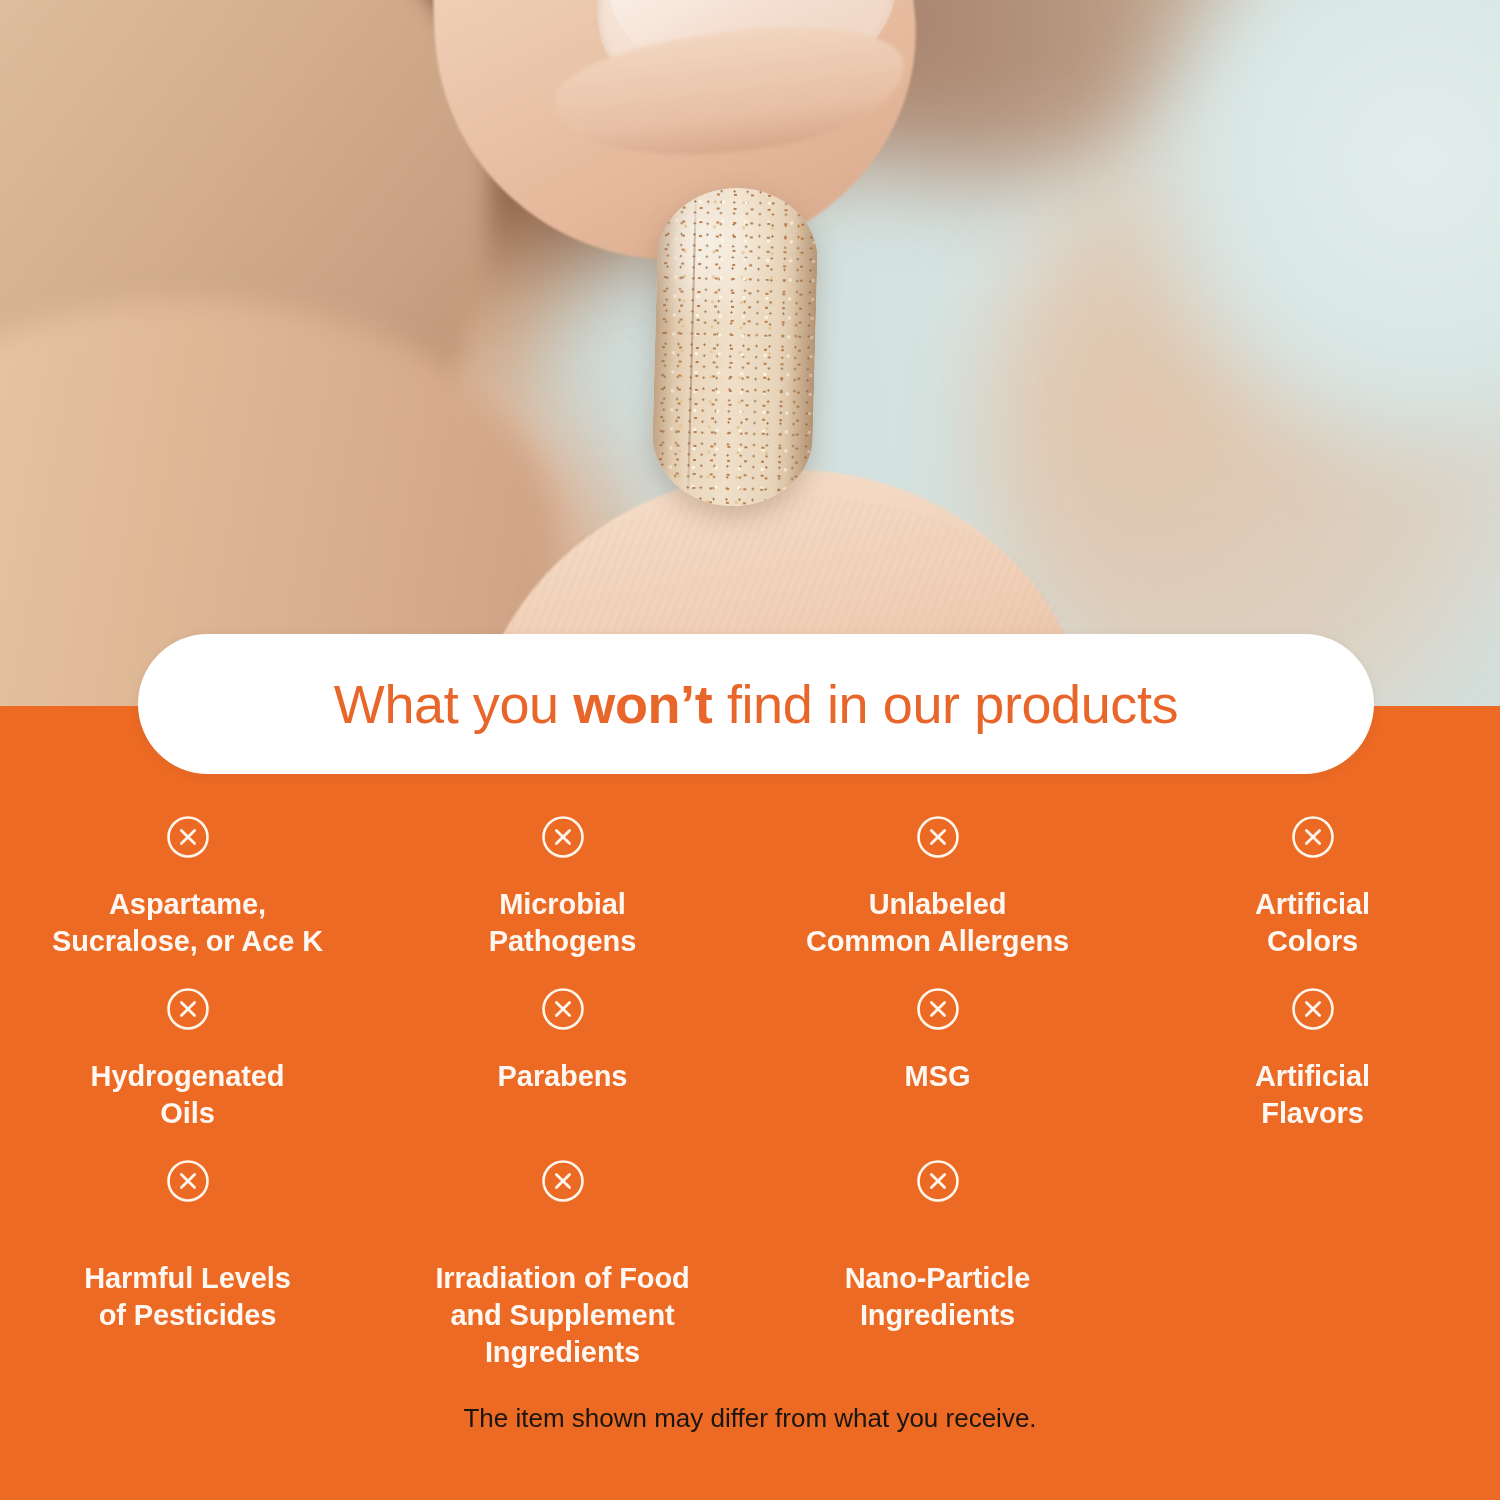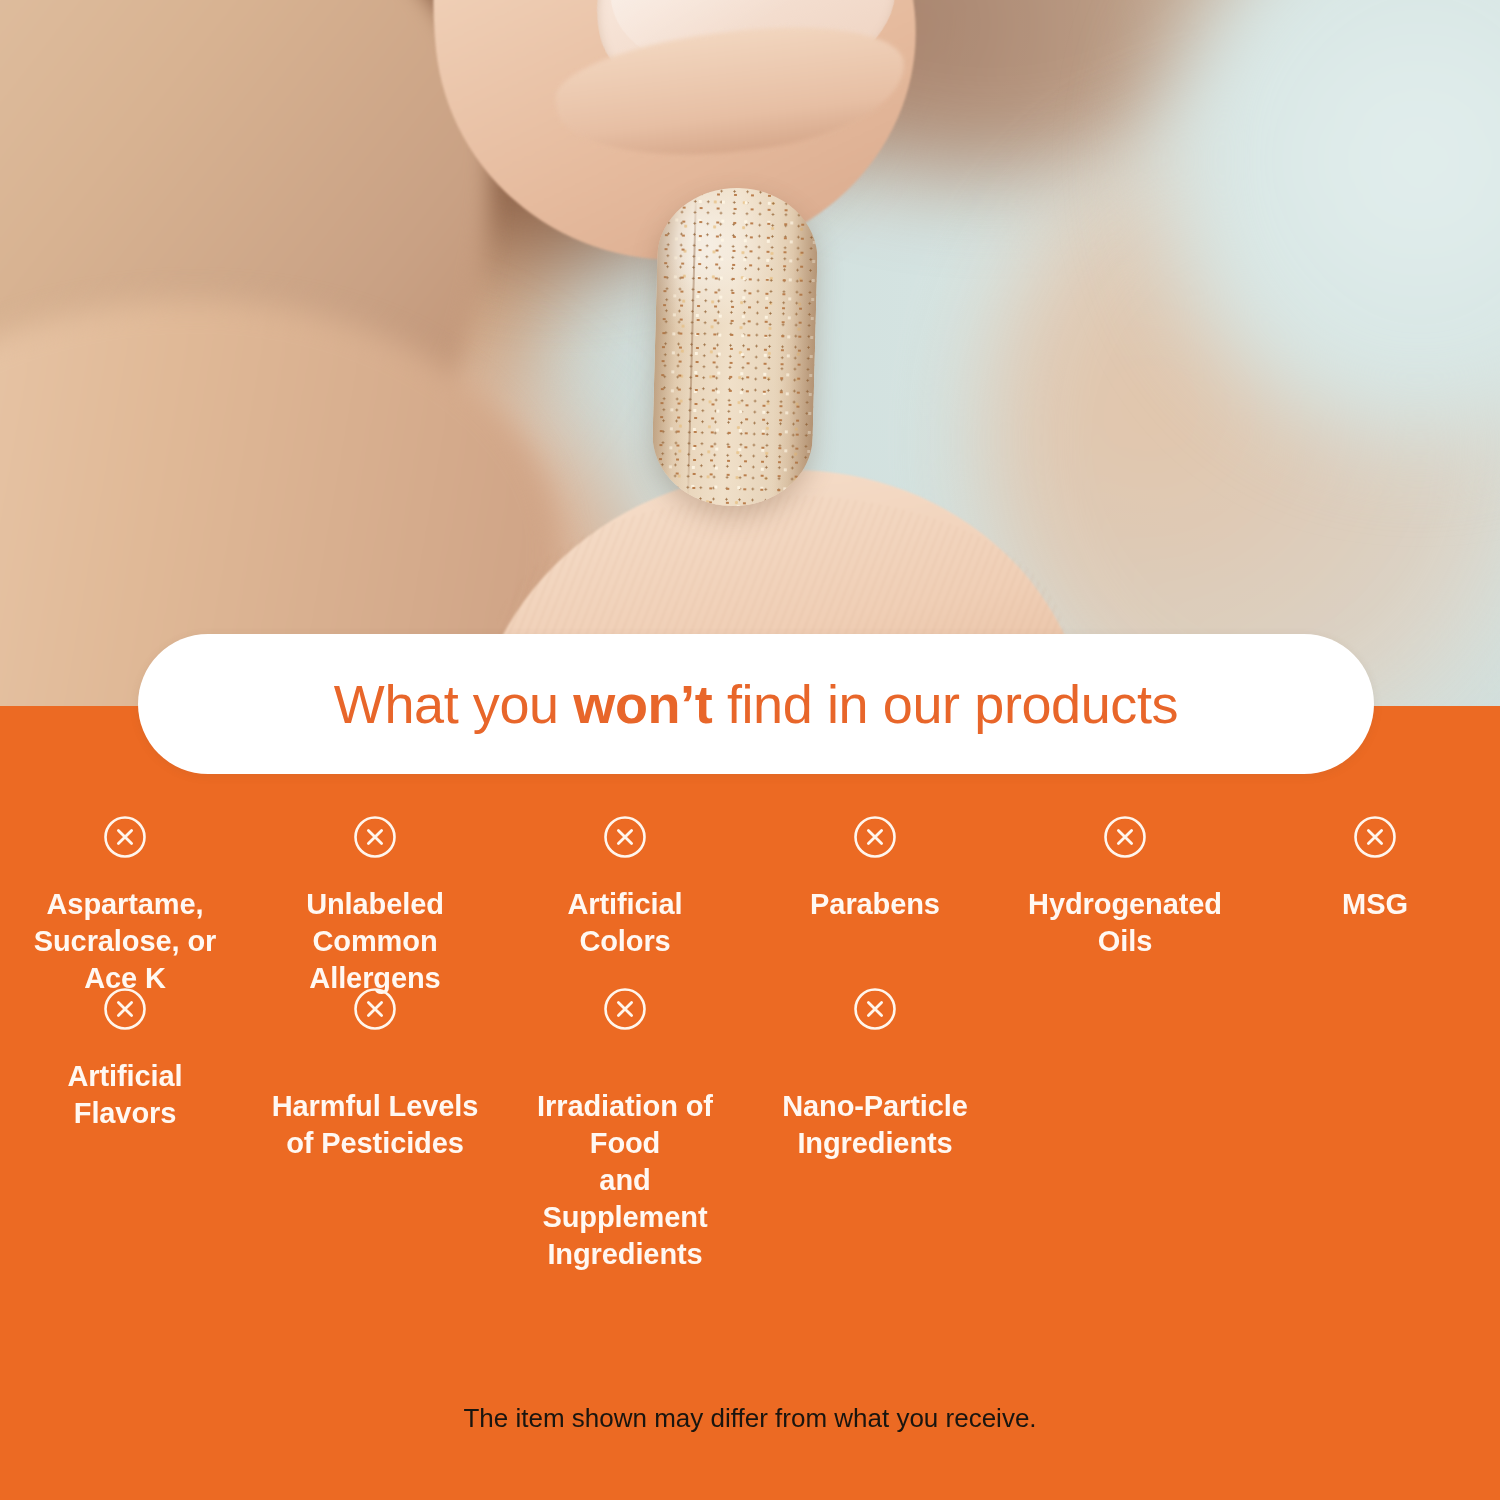--- a/index.html
+++ b/index.html
@@ -174,21 +174,21 @@
   .panel {
     position:absolute; left:0; top:706px;
     width:1500px; height:794px;
     background:#EC6A23;
   }
 
   .grid {
     position:absolute; left:0; top:108px;
     width:1500px;
     display:grid;
-    grid-template-columns:repeat(6, 1fr);
+    grid-template-columns:repeat(4, 1fr);
     row-gap:0px;
   }
   .cell {
     display:flex; flex-direction:column; align-items:center;
     padding:0 16px;
   }
   .cell-r1 { height:172px; }
   .cell-r2 { height:172px; }
   .cell-r3 { height:180px;gap:30px; }
 
@@ -257,48 +257,57 @@
           </span>
           <div class="cell-label">Aspartame,<br>Sucralose, or Ace K</div>
         </div>
         <div class="cell cell-r1">
           <span>
             <svg class="x-icon" viewBox="0 0 46 46" aria-hidden="true">
       <circle cx="23" cy="23" r="19.5" fill="none" stroke="#FFF6ED" stroke-width="2.6"></circle>
       <path d="M16.4 16.4 L29.6 29.6 M29.6 16.4 L16.4 29.6" fill="none" stroke="#FFF6ED" stroke-width="2.8" stroke-linecap="round"></path>
     </svg>
           </span>
+          <div class="cell-label">Microbial<br>Pathogens</div>
+        </div>
+        <div class="cell cell-r1">
+          <span>
+            <svg class="x-icon" viewBox="0 0 46 46" aria-hidden="true">
+      <circle cx="23" cy="23" r="19.5" fill="none" stroke="#FFF6ED" stroke-width="2.6"></circle>
+      <path d="M16.4 16.4 L29.6 29.6 M29.6 16.4 L16.4 29.6" fill="none" stroke="#FFF6ED" stroke-width="2.8" stroke-linecap="round"></path>
+    </svg>
+          </span>
           <div class="cell-label">Unlabeled<br>Common Allergens</div>
         </div>
         <div class="cell cell-r1">
           <span>
             <svg class="x-icon" viewBox="0 0 46 46" aria-hidden="true">
       <circle cx="23" cy="23" r="19.5" fill="none" stroke="#FFF6ED" stroke-width="2.6"></circle>
       <path d="M16.4 16.4 L29.6 29.6 M29.6 16.4 L16.4 29.6" fill="none" stroke="#FFF6ED" stroke-width="2.8" stroke-linecap="round"></path>
     </svg>
           </span>
           <div class="cell-label">Artificial<br>Colors</div>
         </div>
         <div class="cell cell-r2">
           <span>
             <svg class="x-icon" viewBox="0 0 46 46" aria-hidden="true">
       <circle cx="23" cy="23" r="19.5" fill="none" stroke="#FFF6ED" stroke-width="2.6"></circle>
       <path d="M16.4 16.4 L29.6 29.6 M29.6 16.4 L16.4 29.6" fill="none" stroke="#FFF6ED" stroke-width="2.8" stroke-linecap="round"></path>
     </svg>
           </span>
+          <div class="cell-label">Hydrogenated<br>Oils</div>
+        </div>
+        <div class="cell cell-r2">
+          <span>
+            <svg class="x-icon" viewBox="0 0 46 46" aria-hidden="true">
+      <circle cx="23" cy="23" r="19.5" fill="none" stroke="#FFF6ED" stroke-width="2.6"></circle>
+      <path d="M16.4 16.4 L29.6 29.6 M29.6 16.4 L16.4 29.6" fill="none" stroke="#FFF6ED" stroke-width="2.8" stroke-linecap="round"></path>
+    </svg>
+          </span>
           <div class="cell-label">Parabens</div>
-        </div>
-        <div class="cell cell-r2">
-          <span>
-            <svg class="x-icon" viewBox="0 0 46 46" aria-hidden="true">
-      <circle cx="23" cy="23" r="19.5" fill="none" stroke="#FFF6ED" stroke-width="2.6"></circle>
-      <path d="M16.4 16.4 L29.6 29.6 M29.6 16.4 L16.4 29.6" fill="none" stroke="#FFF6ED" stroke-width="2.8" stroke-linecap="round"></path>
-    </svg>
-          </span>
-          <div class="cell-label">Hydrogenated<br>Oils</div>
         </div>
         <div class="cell cell-r2">
           <span>
             <svg class="x-icon" viewBox="0 0 46 46" aria-hidden="true">
       <circle cx="23" cy="23" r="19.5" fill="none" stroke="#FFF6ED" stroke-width="2.6"></circle>
       <path d="M16.4 16.4 L29.6 29.6 M29.6 16.4 L16.4 29.6" fill="none" stroke="#FFF6ED" stroke-width="2.8" stroke-linecap="round"></path>
     </svg>
           </span>
           <div class="cell-label">MSG</div>
         </div>

